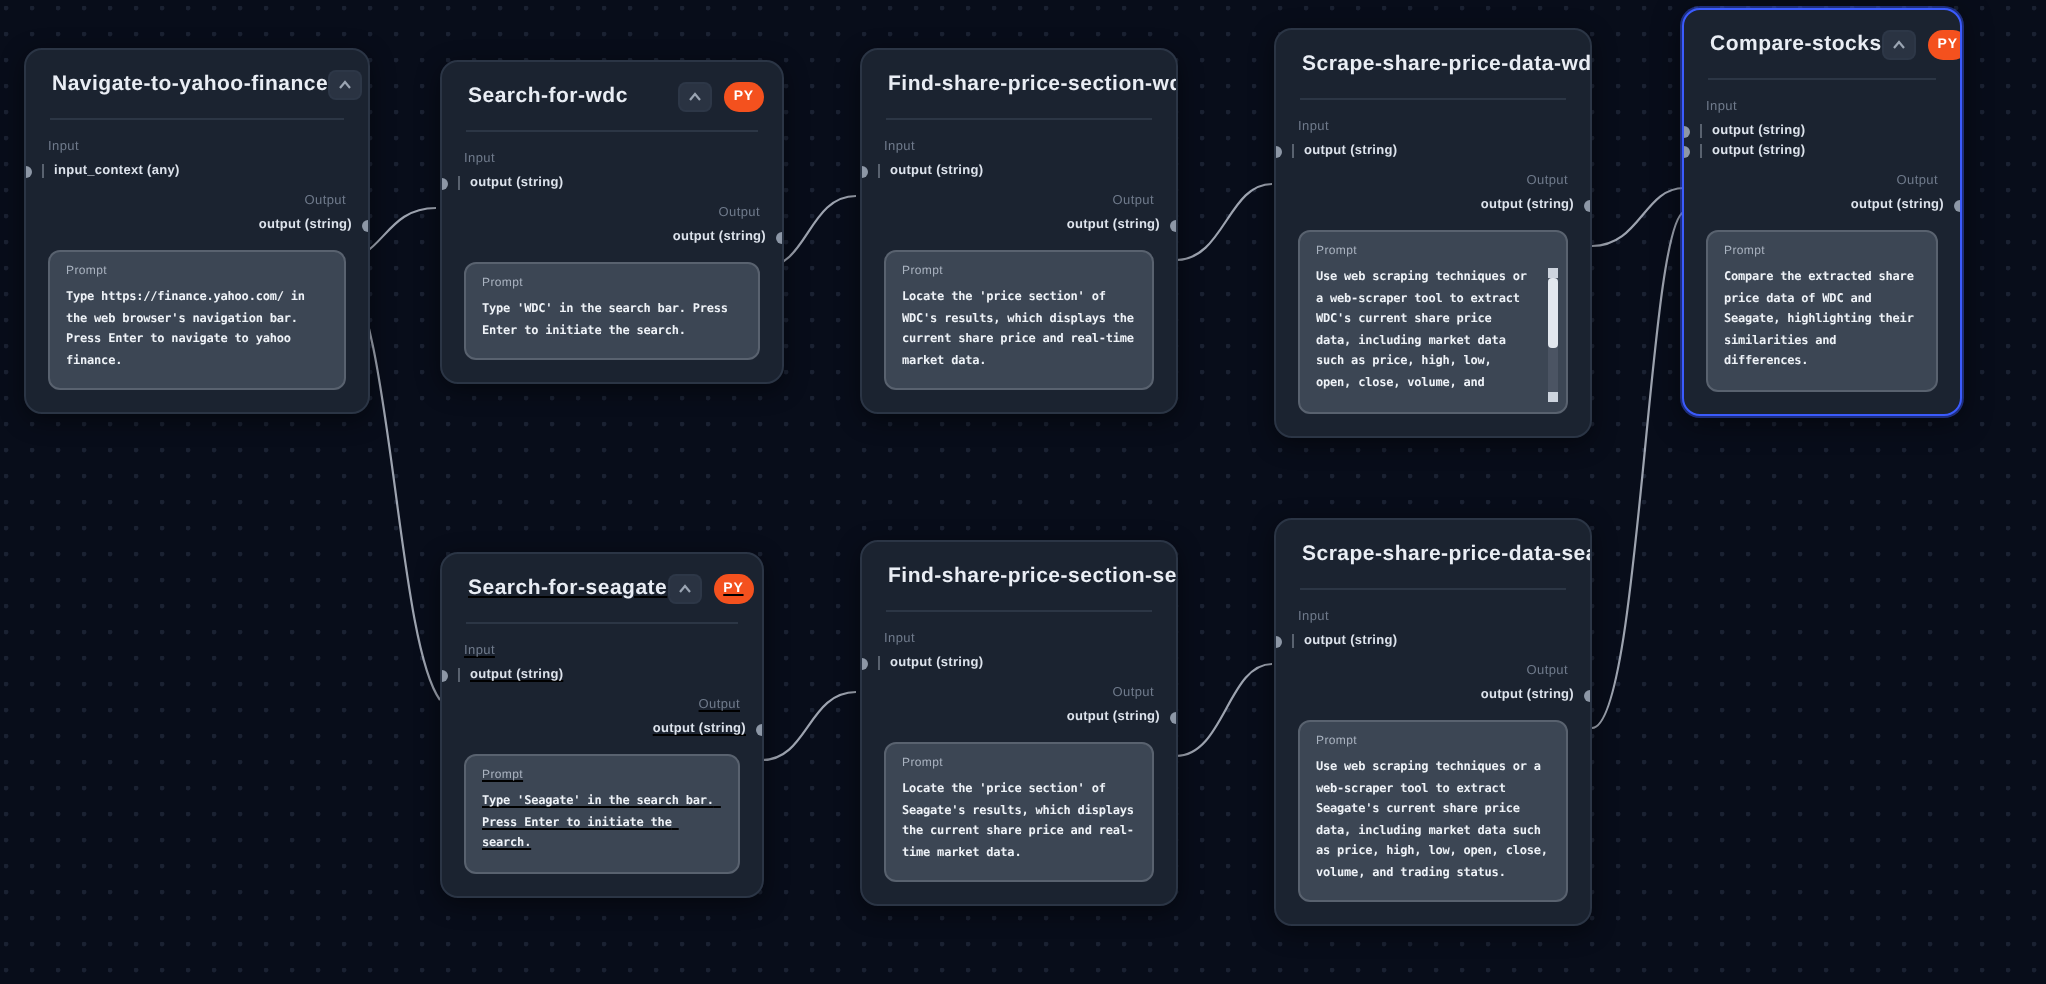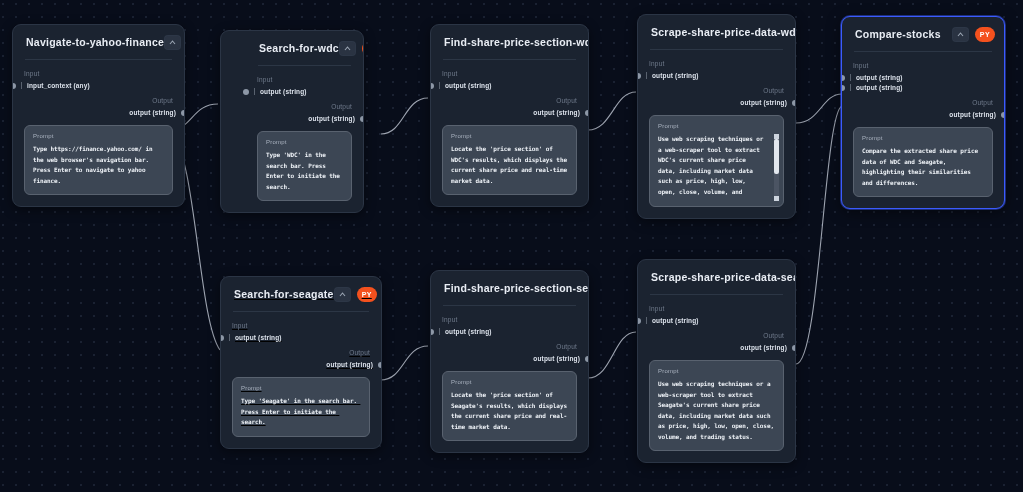--- a/index.html
+++ b/index.html
@@ -223,21 +223,21 @@
         <span class="port-name">output (string)</span>
         <span class="port-dot out"></span>
       </div>
       <div class="prompt-box">
         <div class="prompt-label">Prompt</div>
         <div class="prompt-text">Type https://finance.yahoo.com/ in the web browser's navigation bar. Press Enter to navigate to yahoo finance.</div>
       </div>
     </div>
   </div>
 
-  <div class="node" style="left:220px; top:30px; width:144px;padding-left:25px;">
+  <div class="node" style="left:220px; top:30px; width:172px;">
     <div class="node-header">
       <div class="node-title">Search-for-wdc</div>
       <div class="hdr-actions">
         <div class="collapse-btn">
           <svg width="7" height="5" viewBox="0 0 7 5">
               <path d="M1 4 L3.5 1 L6 4" stroke="#9aa4b2" stroke-width="1.1" fill="none"></path>
             </svg>
         </div>
         <div class="lang-badge">PY</div>
       </div>
@@ -307,21 +307,21 @@
         <div class="prompt-text">Use web scraping techniques or a web-scraper tool to extract WDC's current share price data, including market data such as price, high, low, open, close, volume, and trading status.{ 'find-share-price-section-wdc.output': ''</div>
         <div class="scrollbar">
           <div class="scroll-arrow up"></div>
           <div class="scrollbar-thumb"></div>
           <div class="scroll-arrow down"></div>
         </div>
       </div>
     </div>
   </div>
 
-  <div class="node selected" style="left:841px; top:16px; width:164px;">
+  <div class="node selected" style="left:841px; top:4px; width:140px;">
     <div class="node-header">
       <div class="node-title">Compare-stocks</div>
       <div class="hdr-actions">
         <div class="collapse-btn">
           <svg width="7" height="5" viewBox="0 0 7 5">
               <path d="M1 4 L3.5 1 L6 4" stroke="#9aa4b2" stroke-width="1.1" fill="none"></path>
             </svg>
         </div>
         <div class="lang-badge">PY</div>
       </div>

